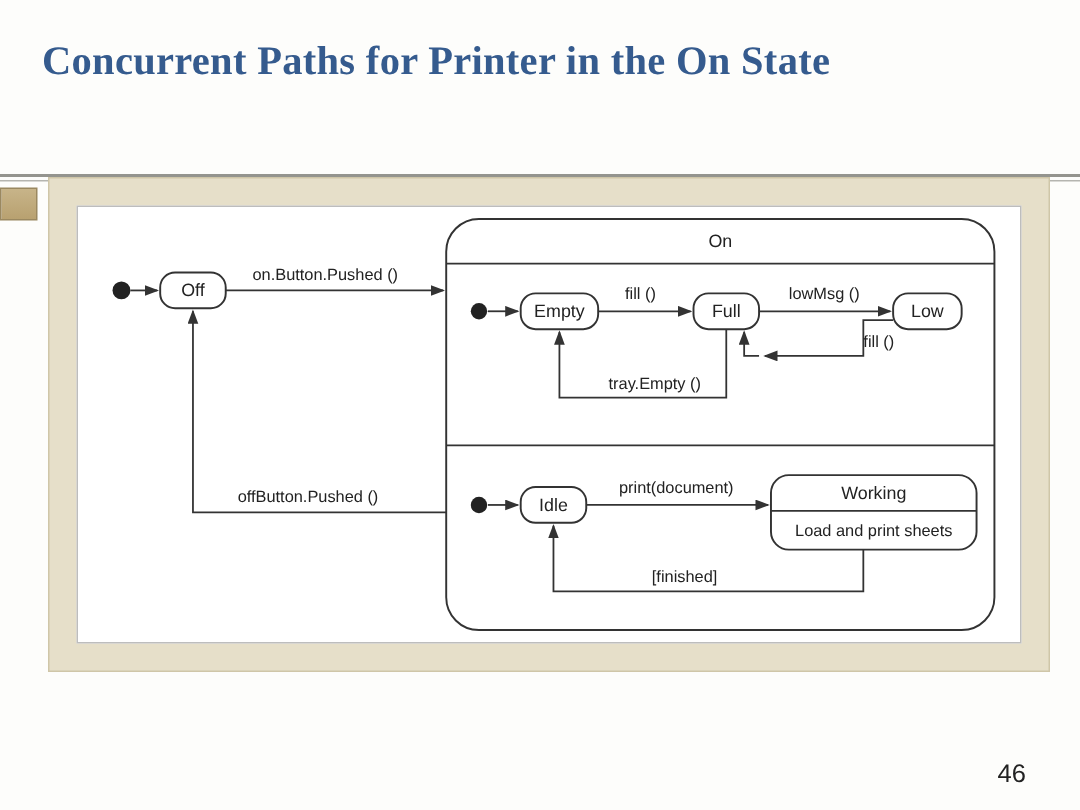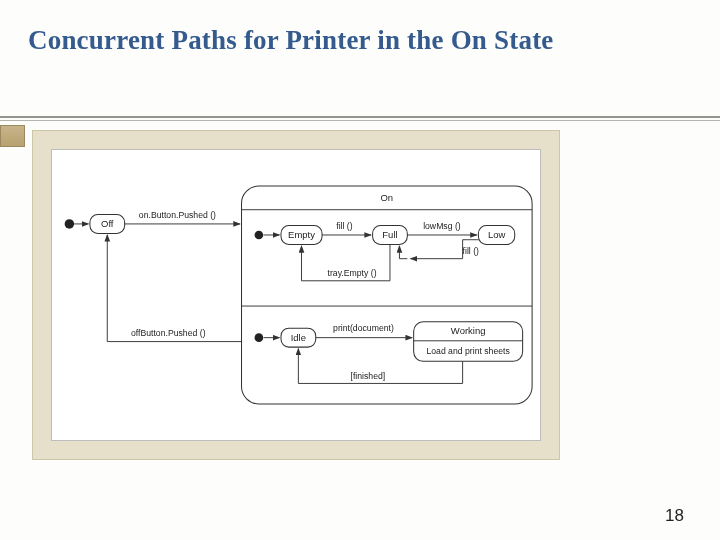--- a/index.html
+++ b/index.html
@@ -42,23 +42,23 @@
     position: absolute;
     top: 125px;
     left: 0;
     width: 25px;
     height: 22px;
     background: linear-gradient(#c7b489,#b8a170);
     border:1px solid #9a8860;
   }
   .diagram-frame {
     position: absolute;
-    top: 130px;
+    top: 118px;
     left: 32px;
-    width: 528px;
+    width: 668px;
     height: 330px;
     background: #e6dfc9;
     border: 1px solid #cfc6a8;
     overflow: hidden;
   }
   .inner {
     position: absolute;
     top: 18px;
     left: 18px;
     right: 18px;
@@ -155,15 +155,15 @@
         <line x1="458" y1="204" x2="596" y2="204" class="ln"></line>
         <text x="527" y="196" text-anchor="middle" class="lbl">Working</text>
         <text x="527" y="221" text-anchor="middle" class="tlbl">Load and print sheets</text>
 
         <path d="M520,230 L520,258 L312,258 L312,214" class="ln" marker-end="url(#arrow)"></path>
         <text x="400" y="252" text-anchor="middle" class="tlbl">[finished]</text>
       </svg>
     </div>
   </div>
 
-  <div class="page-num">18</div>
+  <div class="page-num">46</div>
 
 </div>
 
 </body></html>

